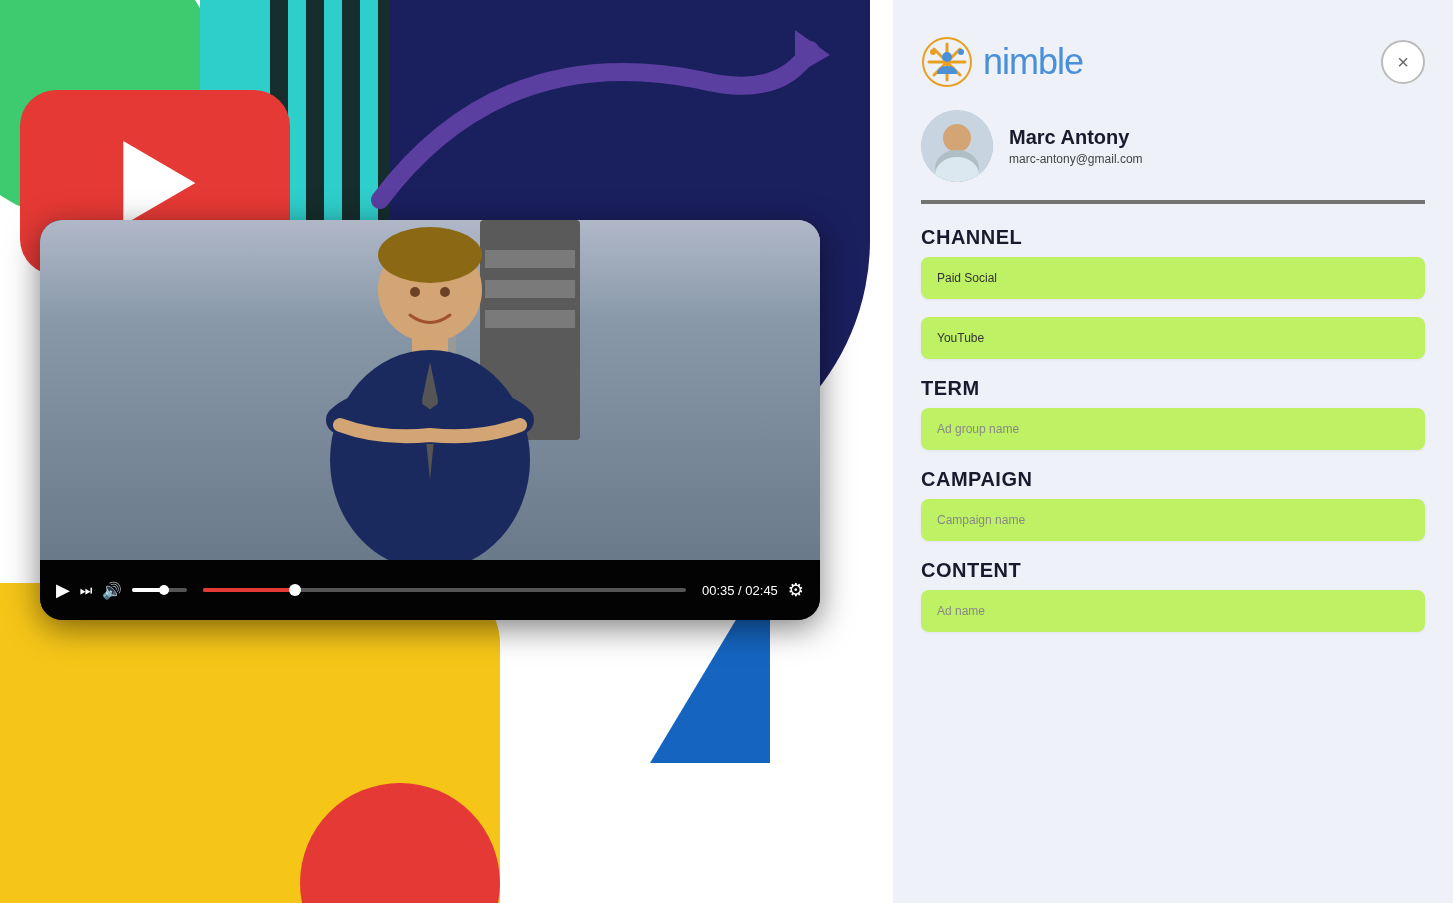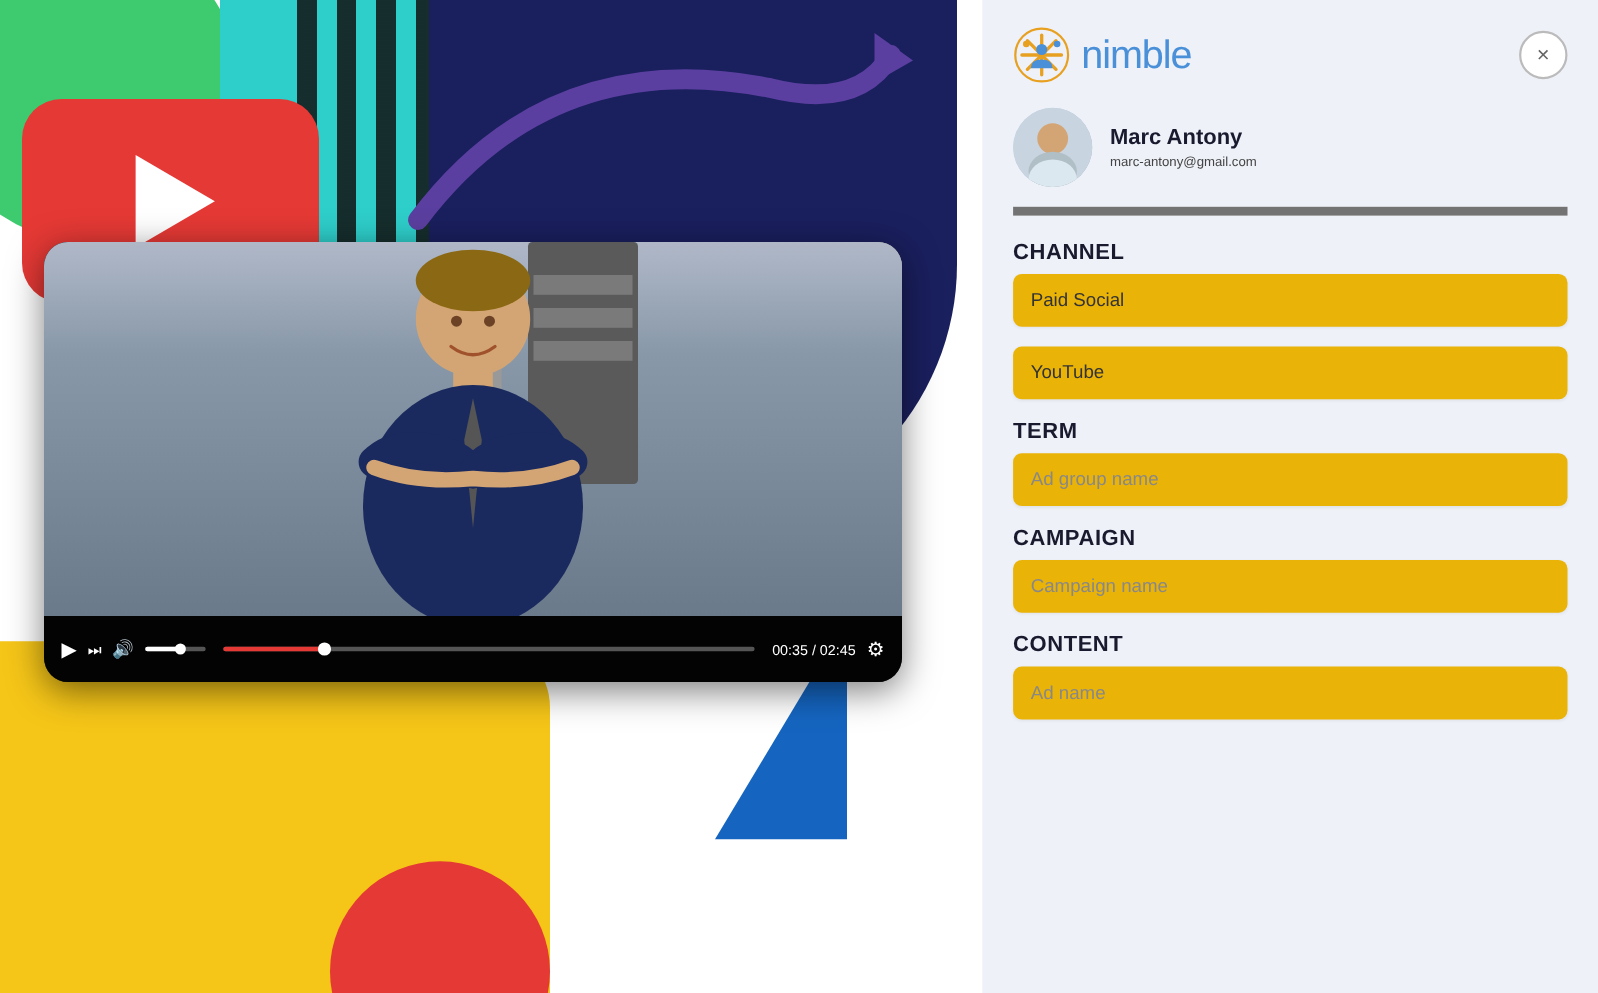--- a/index.html
+++ b/index.html
@@ -244,21 +244,21 @@
 
     
     .right-panel {
       position: absolute;
       right: 0;
       top: 0;
       width: 560px;
       height: 903px;
       background: #eef1f8;
       overflow-y: auto;
-      padding: 24px 28px;
+      padding: 36px 28px;
     }
 
     
     .panel-header {
       display: flex;
       align-items: center;
       justify-content: space-between;
       margin-bottom: 22px;
     }
     .nimble-logo {
@@ -289,21 +289,21 @@
       font-size: 20px;
       color: #666;
     }
 
     
     .user-info {
       display: flex;
       align-items: center;
       gap: 16px;
       padding-bottom: 18px;
-      border-bottom: 8px solid #737373;
+      border-bottom: 4px solid #737373;
       margin-bottom: 22px;
     }
     .avatar {
       width: 72px;
       height: 72px;
       border-radius: 50%;
       background: linear-gradient(135deg, #c8d8e8, #a8b8c8);
       overflow: hidden;
       flex-shrink: 0;
       display: flex;
@@ -329,24 +329,24 @@
       font-size: 20px;
       font-weight: 800;
       color: #1a1a2e;
       letter-spacing: 0.5px;
       text-transform: uppercase;
       margin-bottom: 8px;
     }
     .field-input {
       width: 100%;
       padding: 14px 16px;
-      background: #eab308;
+      background: #bef264;
       border: none;
       border-radius: 8px;
-      font-size: 17px;
+      font-size: 12px;
       color: #333;
       box-shadow: 0 1px 3px rgba(0,0,0,0.06);
       outline: none;
     }
     .field-input::placeholder {
       color: #888;
     }
   </style>
 </head>
 <body>

